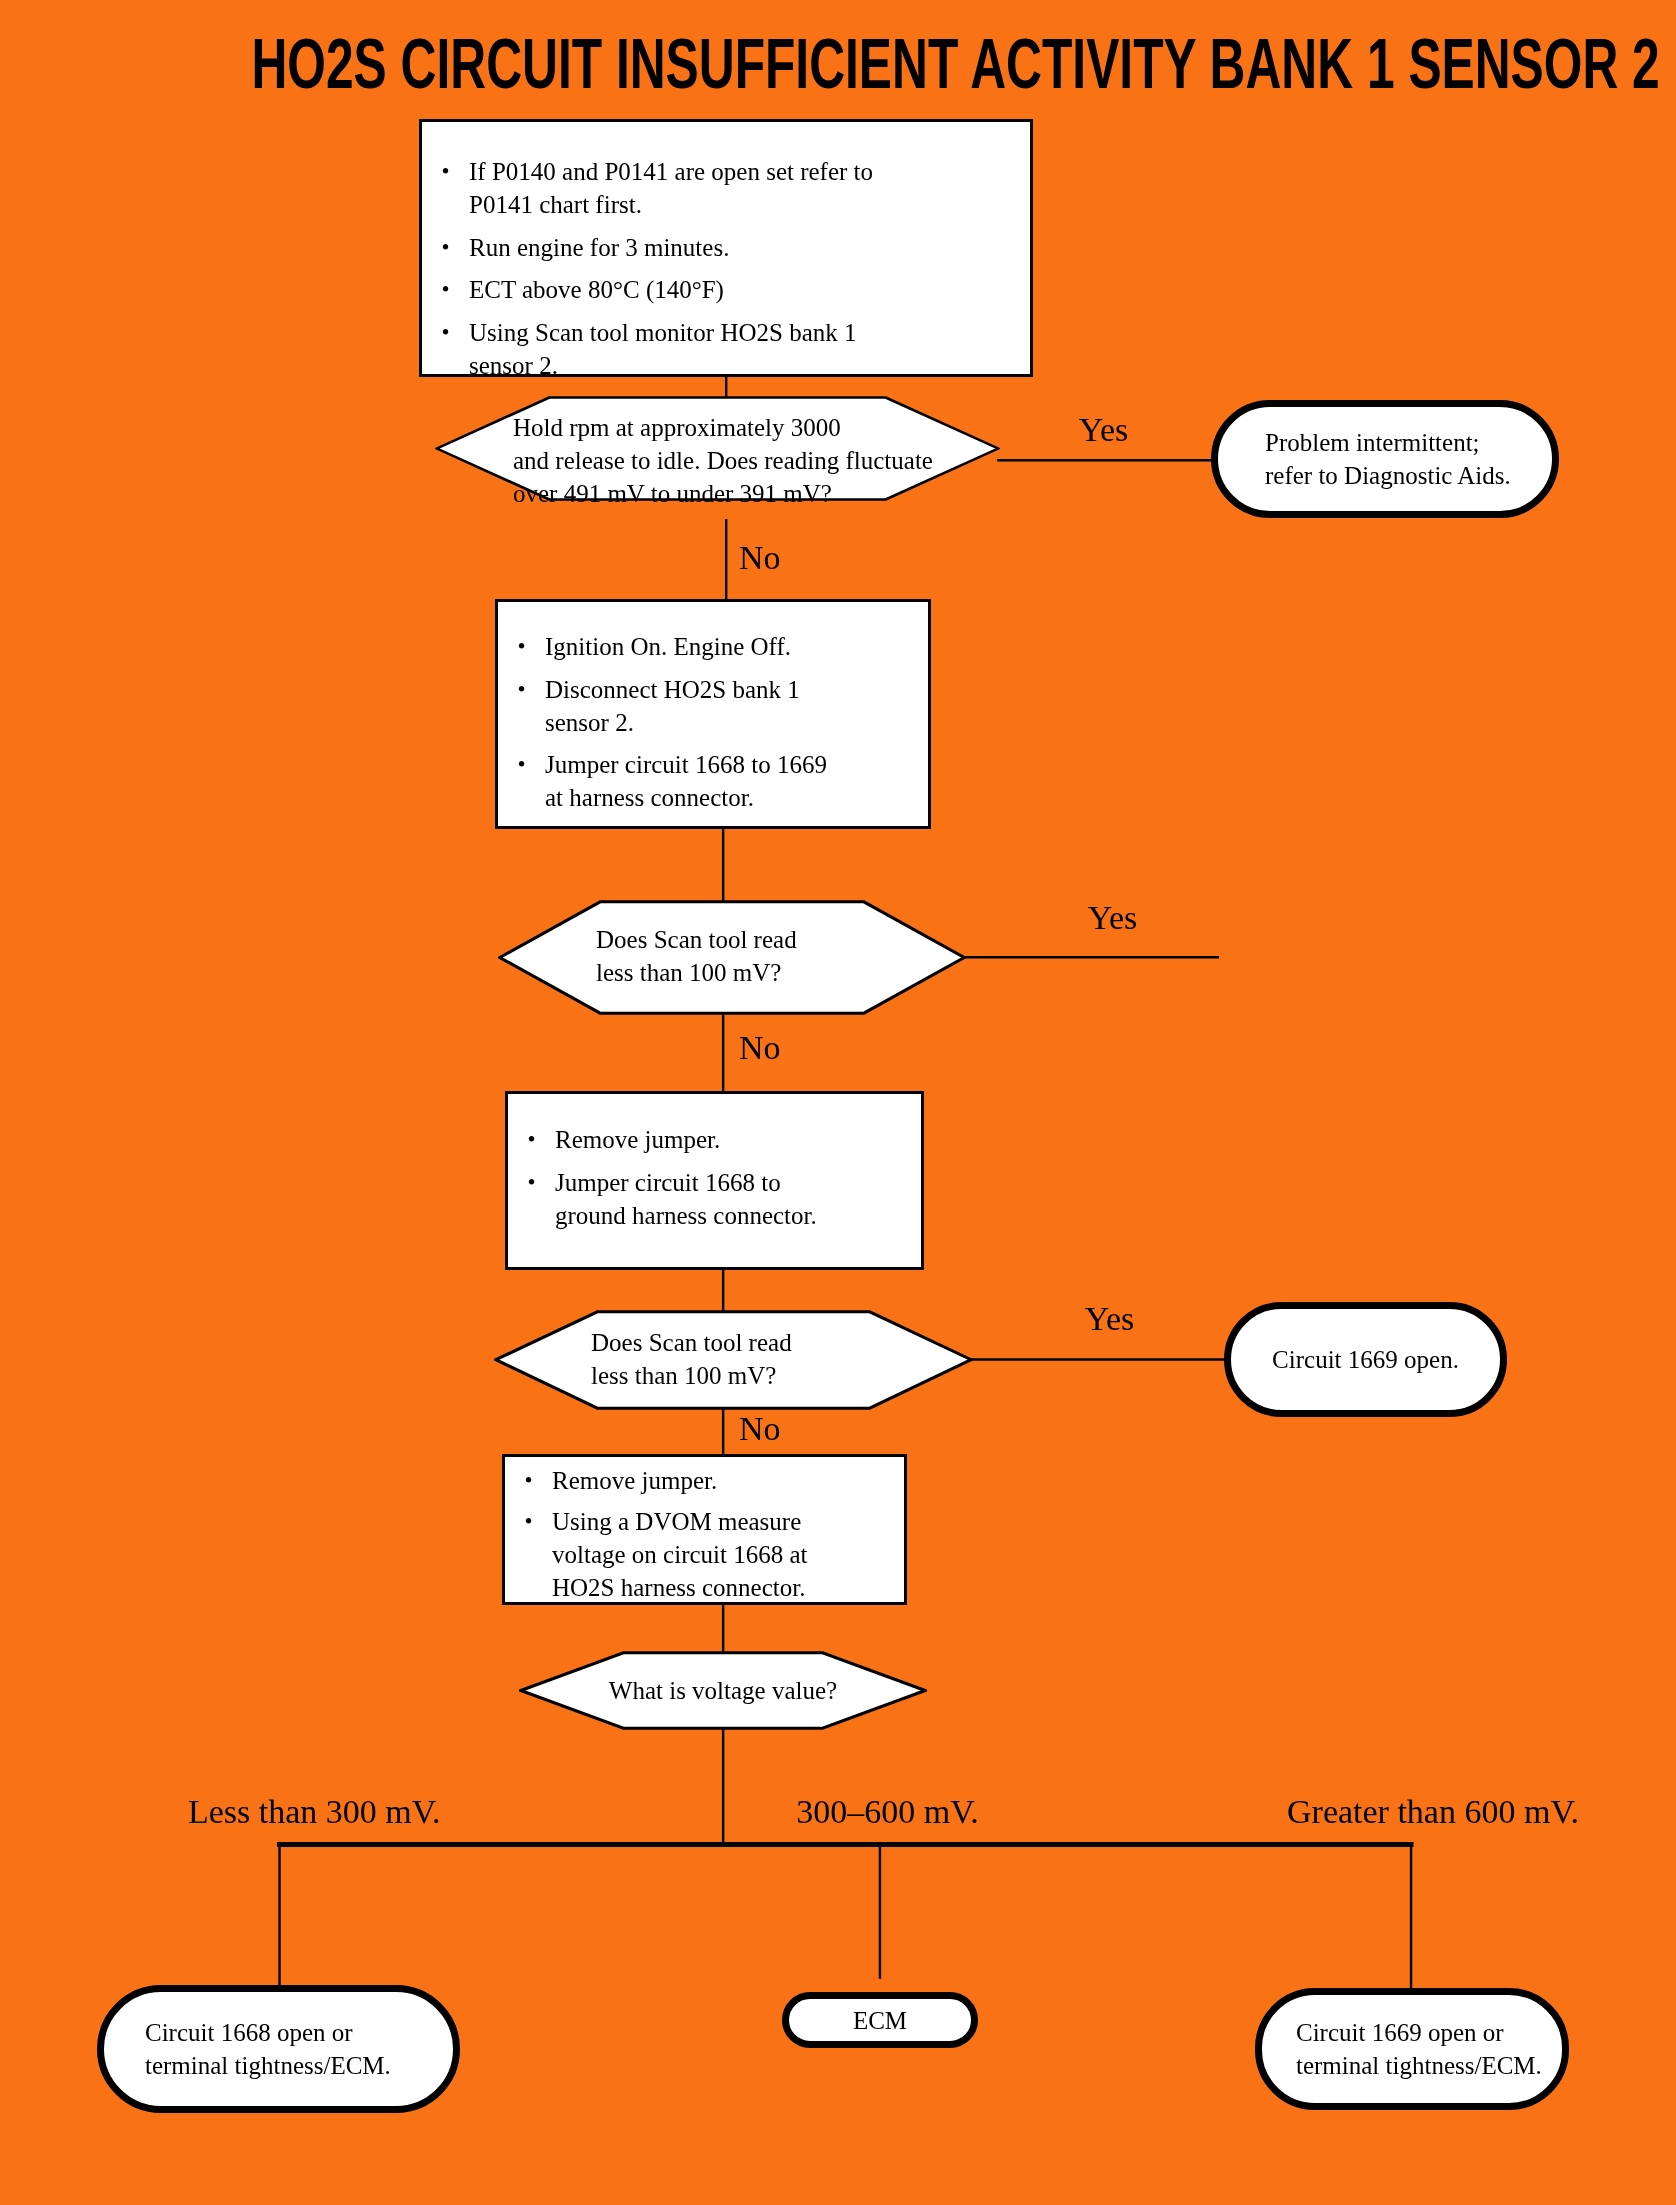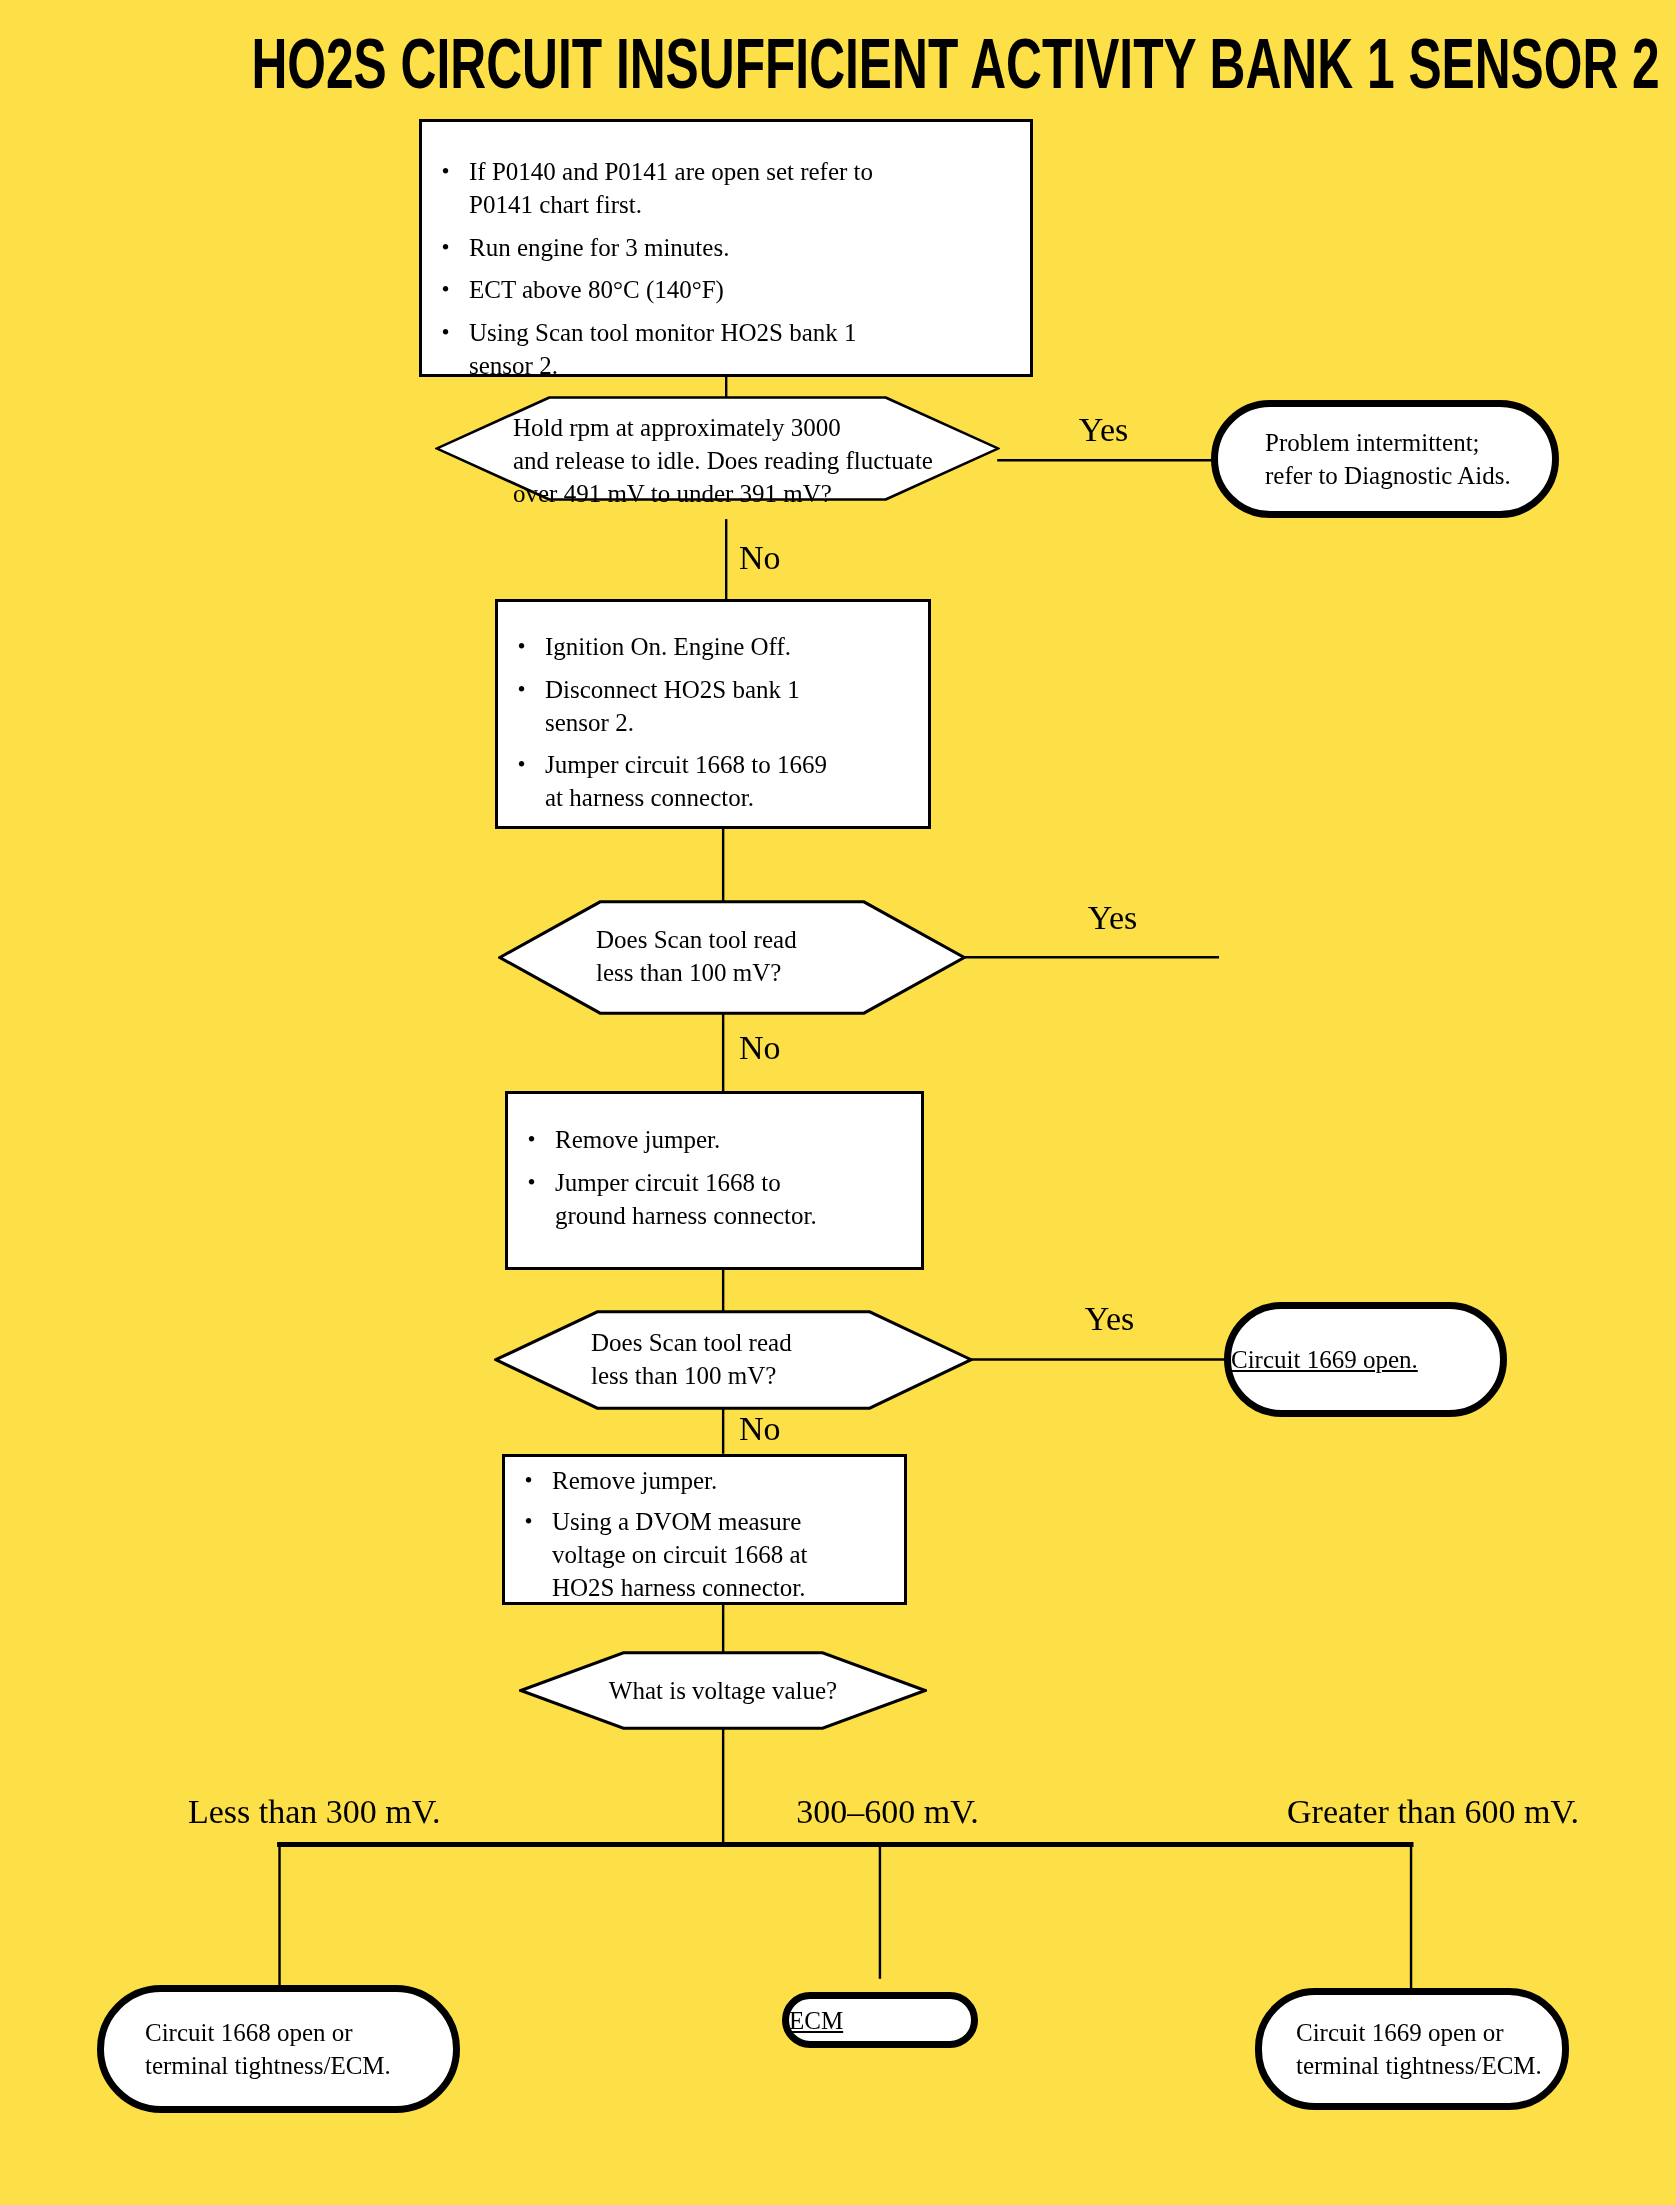--- a/index.html
+++ b/index.html
@@ -1,17 +1,17 @@
 <!DOCTYPE html>
 <html style="font-size:9.7px"><head>
 <meta charset="utf-8">
 <style>
   html,body{margin:0;padding:0;background:#ffffff;}
   .page{
-    position:relative;width:1676px;height:2205px;background:#fde047;
+    position:relative;width:1676px;height:2205px;background:#f97316;
     font-family:"Liberation Serif", serif;color:#000;overflow:hidden;
   }
   .wires{position:absolute;left:0;top:0;}
   .wires line{stroke:#000;stroke-width:4;}
   .wires line.bus{stroke-width:8;}
   .title{
     position:absolute;left:0;top:23px;width:1676px;margin:0;
     font-family:"Liberation Sans", sans-serif;font-weight:700;font-size:71px;
     text-align:center;transform:scaleX(0.70);transform-origin:50% 0;
     white-space:nowrap;letter-spacing:0px;
@@ -24,21 +24,21 @@
   .btext{flex:1;}
   .bline{font-size:25px;line-height:33px;white-space:nowrap;}
   .hex{position:absolute;}
   .hex svg{position:absolute;left:0;top:0;width:100%;height:100%;}
   .hex polygon{fill:#ffffff;stroke:#000000;stroke-width:5;}
   .hex .hex-text{position:relative;}
   .term{
     position:absolute;background:#fff;border:7.3px solid #000;box-sizing:border-box;
     display:flex;flex-direction:column;justify-content:center;
   }
-  .term.centered{text-decoration:underline;}
+  .term.centered{text-align:center;}
   .lbl{position:absolute;font-size:34px;line-height:30px;white-space:nowrap;}
   .lbl.centered{text-align:center;}
 </style>
 </head>
 <body>
 
 <div class="page">
 
   <svg class="wires" width="1676" height="2205" viewBox="0 0 2758 3628">
     <line x1="1195" y1="620" x2="1195" y2="660"></line>

